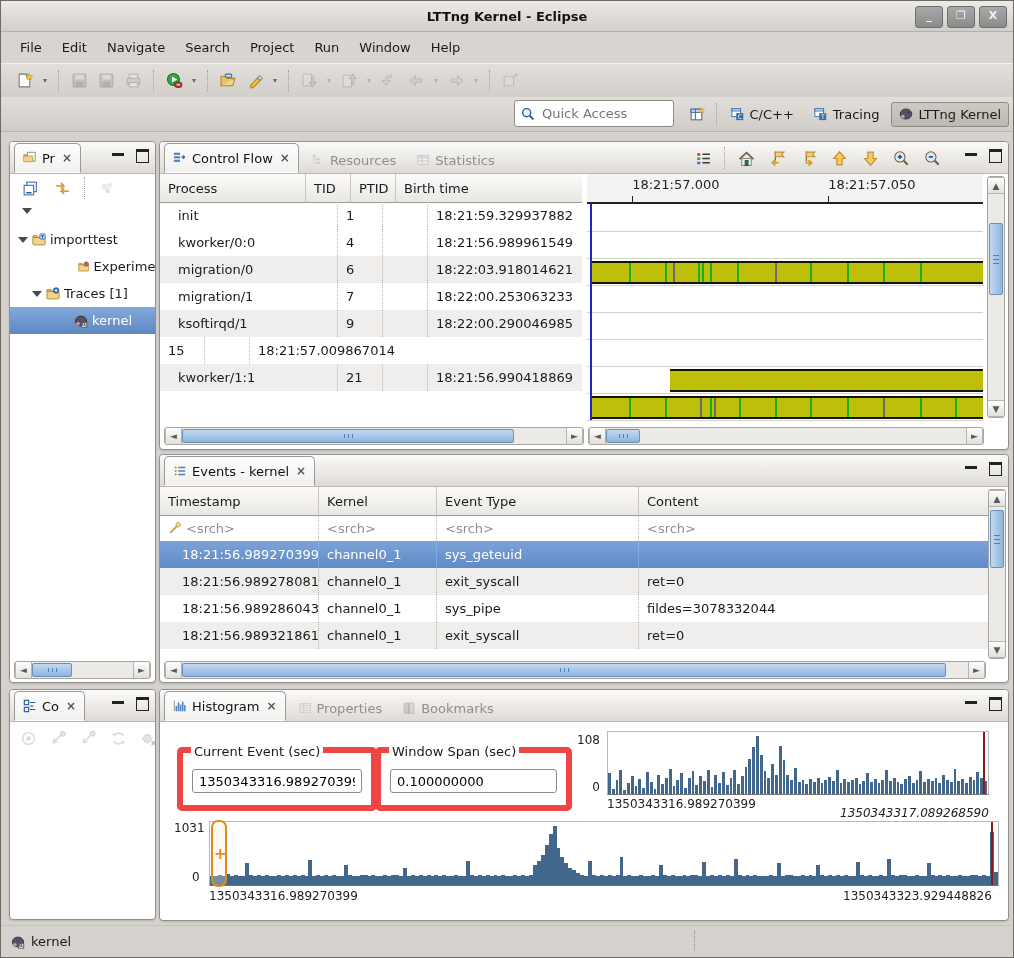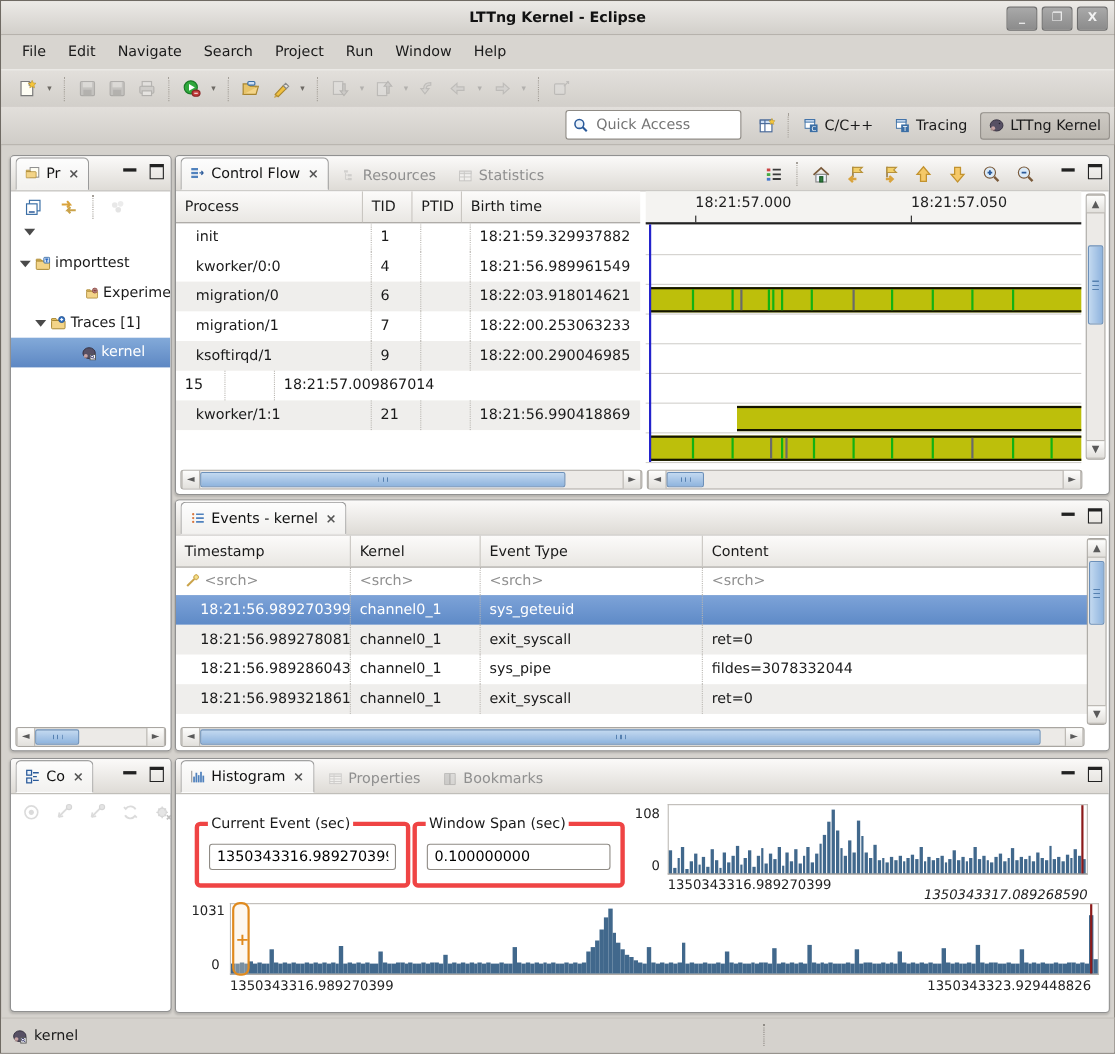--- a/index.html
+++ b/index.html
@@ -76,21 +76,21 @@
   #cf-ruler{position:absolute;left:0;top:0;right:0;height:28px;background:#f4f3f1;border-bottom:2px solid #222;}
   .ruler-label{position:absolute;top:3px;font-size:13px;color:#222;}
   .ruler-tick{position:absolute;bottom:0;width:1px;height:6px;background:#222;}
   #cf-rows{position:absolute;left:0;top:30px;right:0;height:216px;}
   .g-row{position:absolute;left:0;right:0;height:27px;border-bottom:1px solid #d2d0cc;}
   .g-bar{position:absolute;top:3px;height:19px;background:#bdbf0b;border-top:2px solid #141400;border-bottom:2px solid #141400;}
   .g-tick{position:absolute;top:0;bottom:0;width:2px;}
   #cf-cursor{position:absolute;top:0;width:2px;background:#2323cc;z-index:5;}
 
   
-  .groupbox{position:absolute;border:4px solid #ef4444;border-radius:5px;}
+  .groupbox{position:absolute;border:6px solid #ef4444;border-radius:5px;}
   .groupbox .glabel{position:absolute;left:8px;top:-9px;background:#fff;padding:0 3px;font-size:13px;}
   .groupbox input{position:absolute;left:9px;top:16px;border:1px solid #8f8b85;border-radius:3px;height:22px;font-family:"DejaVu Sans",sans-serif;font-size:13px;padding:0 6px;}
   .plot{position:absolute;border:1px solid #bdbab5;border-bottom:1px solid #77736d;background:#fff;display:flex;align-items:flex-end;}
   .plot .hb{flex:1;background:#41688c;margin-right:1px;}
   .plot.dense .hb{margin-right:0;}
   .axis-lab{position:absolute;font-size:12px;color:#222;}
   .marker-red{position:absolute;top:0;bottom:0;width:2px;background:#8b1a1a;z-index:4;}
   #hist-sel{position:absolute;border:2px solid #e08a1e;border-radius:7px;background:rgba(250,233,210,.30);z-index:5;}
   #hist-sel .plus{position:absolute;left:1px;top:50%;margin-top:-9px;color:#e08a1e;font-size:15px;font-weight:bold;}
 
@@ -623,21 +623,21 @@
             </svg>
           </span>
       </div>
       <div class="minmax">
         <span class="ic-min"></span>
         <span class="ic-max"></span>
       </div>
     </div>
 
     <div class="thead" id="cf-thead" style="left:0;top:32px;width:422px;height:28px;">
-        <div class="thcell" style="width: 170px;">Process</div>
+        <div class="thcell" style="width: 146px;">Process</div>
         <div class="thcell" style="width: 45px;">TID</div>
         <div class="thcell" style="width: 45px;">PTID</div>
         <div class="thcell" style="width: 154px;">Birth time</div>
       </div>
     <div id="cf-tbody" style="position:absolute;left:0;top:60px;width:422px;height:216px;">
         <div class="trow">
           <div class="tcell" style="width: 178px; padding-left: 18px;">init</div>
           <div class="tcell" style="width: 45px;">1</div>
           <div class="tcell" style="width: 45px;"></div>
           <div class="tcell" style="width: 154px;">18:21:59.329937882</div>

